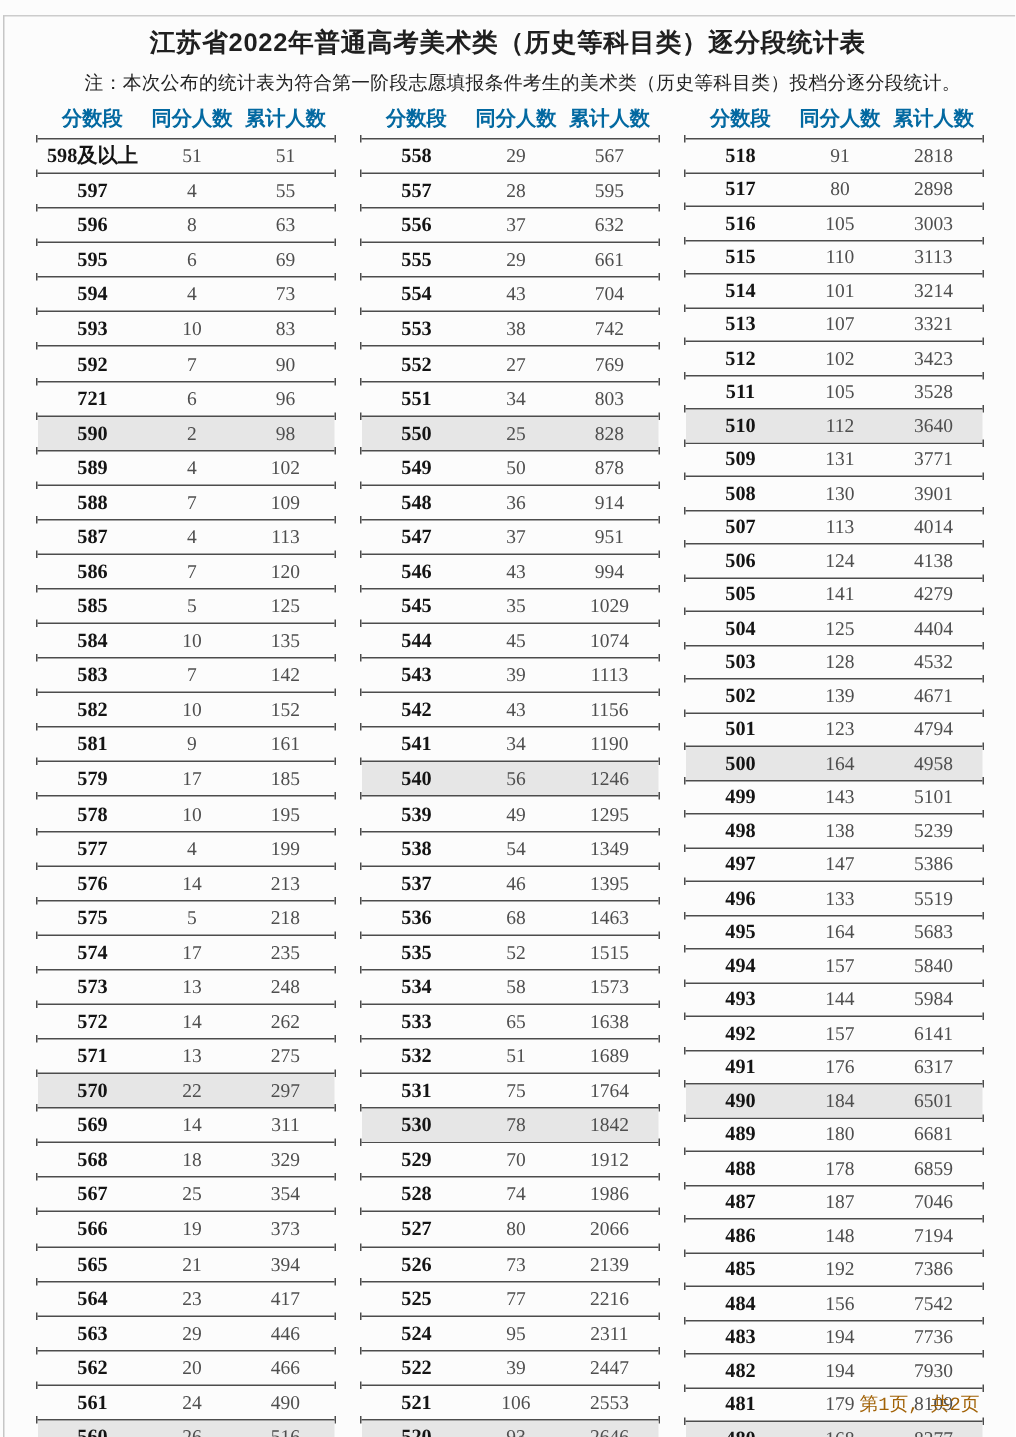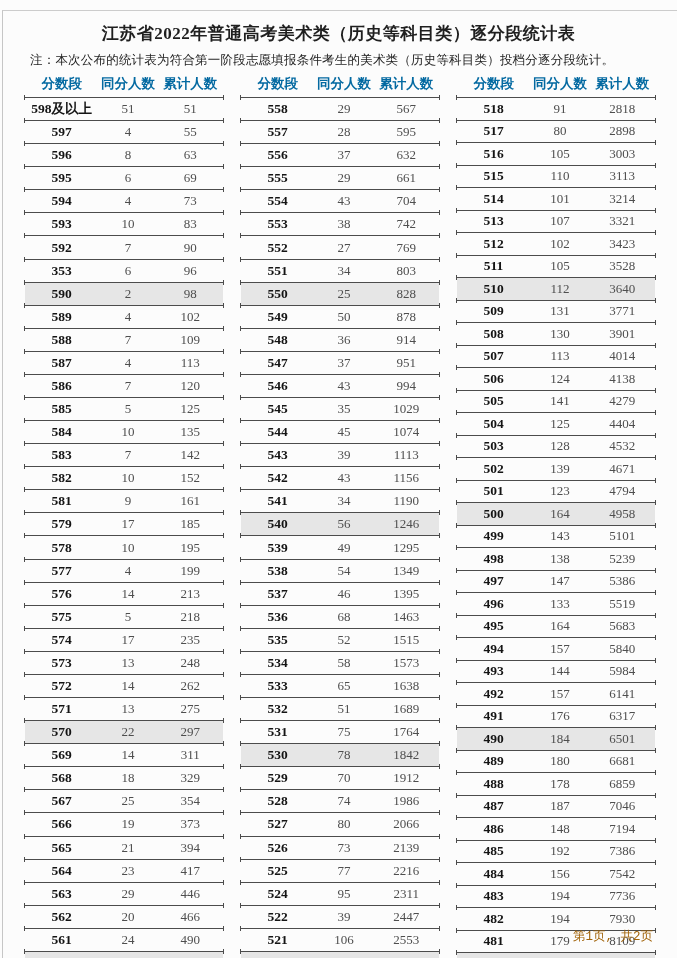--- a/index.html
+++ b/index.html
@@ -20,33 +20,34 @@
     left: 2px;
     top: 10px;
     right: 0;
     bottom: 0;
     border-left: 1px solid #c6c6c6;
     border-top: 1px solid #cccccc;
     pointer-events: none;
   }
   .doc-title {
     text-align: center;
-    padding-top: 22px;
-    font-family: Liberation Serif, serif;
+    padding-top: 17px;
+    font-family: Liberation Sans, sans-serif;
     font-weight: bold;
     font-size: 17px;
     color: #1f1f1f;
     letter-spacing: 0.5px;
   }
   .doc-note {
     font-family: "Liberation Sans", sans-serif;
     font-size: 12.5px;
     color: #232323;
     padding: 7px 10px 0 30px;
     letter-spacing: 0.2px;
+    text-align: center;
   }
   .tables-wrap {
     display: flex;
     gap: 18px;
     padding: 4px 22px 0 25px;
   }
   table.score-table {
     flex: 1;
     border-collapse: collapse;
     table-layout: fixed;
@@ -165,21 +166,21 @@
             <td>593</td>
             <td>10</td>
             <td>83</td>
           </tr>
           <tr>
             <td>592</td>
             <td>7</td>
             <td>90</td>
           </tr>
           <tr>
-            <td>353</td>
+            <td>721</td>
             <td>6</td>
             <td>96</td>
           </tr>
           <tr class="shaded">
             <td>590</td>
             <td>2</td>
             <td>98</td>
           </tr>
           <tr>
             <td>589</td>

